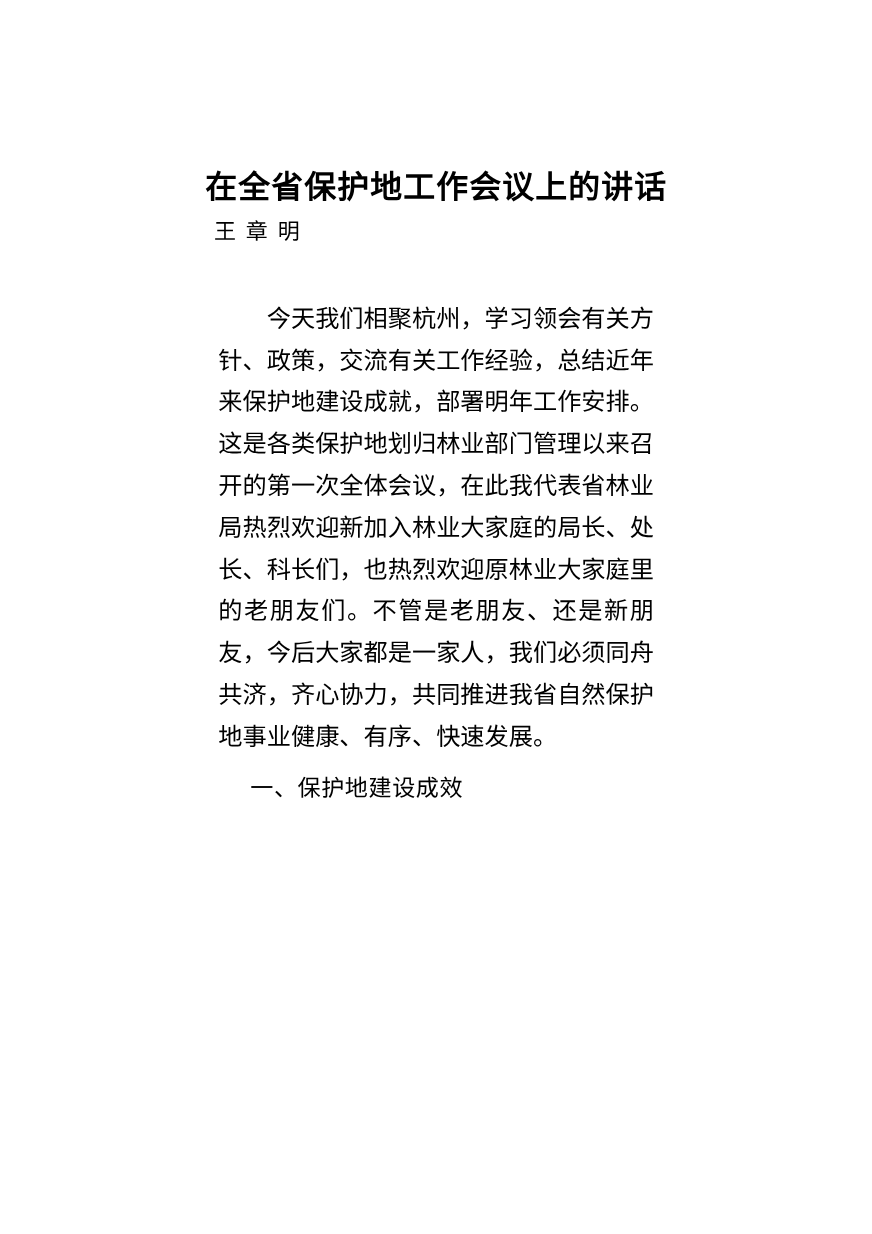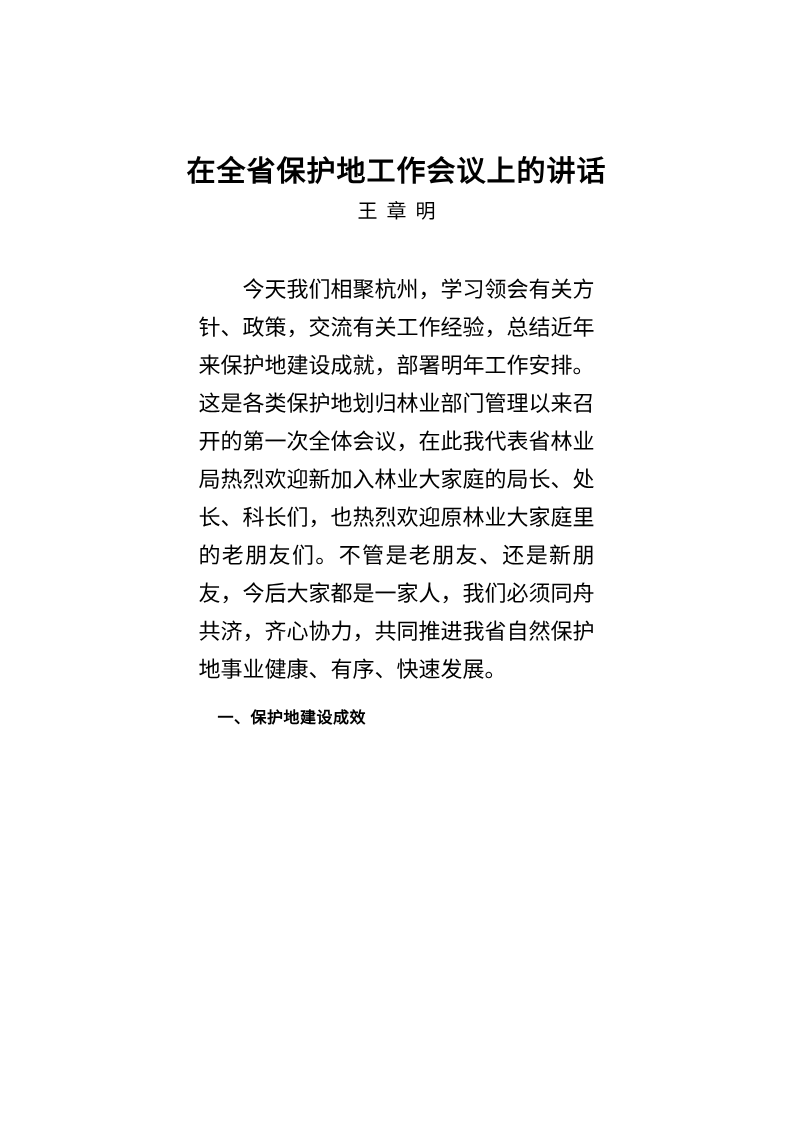--- a/index.html
+++ b/index.html
@@ -28,21 +28,20 @@
     line-height: 38px;
     font-weight: 600;
     text-align: center;
     letter-spacing: 1px;
     font-family: "Liberation Serif", "DejaVu Serif", serif;
   }
   .doc-author {
     margin-top: 8px;
     font-size: 20px;
     line-height: 27px;
-    text-align: center;
     letter-spacing: 9px;
     padding-left: 9px; 
     font-weight: 400;
   }
   .doc-body {
     margin-top: 46px;
     font-size: 22px;
     line-height: 38px;
     text-align: justify;
     text-justify: inter-ideograph;
@@ -51,23 +50,23 @@
     margin: 0 0 4px 0;
     text-indent: 0;
   }
   .para {
     margin: 13px;
     text-indent: 2em;
   }
   .section-heading {
     margin: 14px 0 0 0;
     padding-left: 2em;
-    font-size: 16px;
+    font-size: 21px;
     line-height: 30px;
-    font-weight: 700;
+    font-weight: 400;
     letter-spacing: 0.5px;
     font-family: "Liberation Sans", "DejaVu Sans", sans-serif;
   }
 </style>
 </head>
 <body>
 
 <div class="page">
   <div class="content">
 

